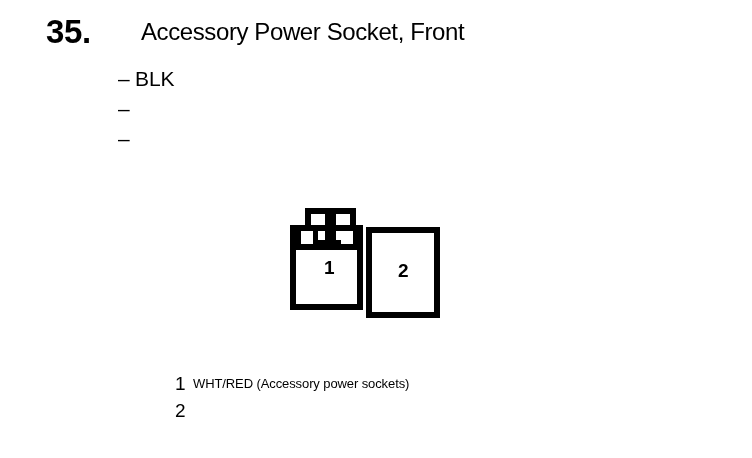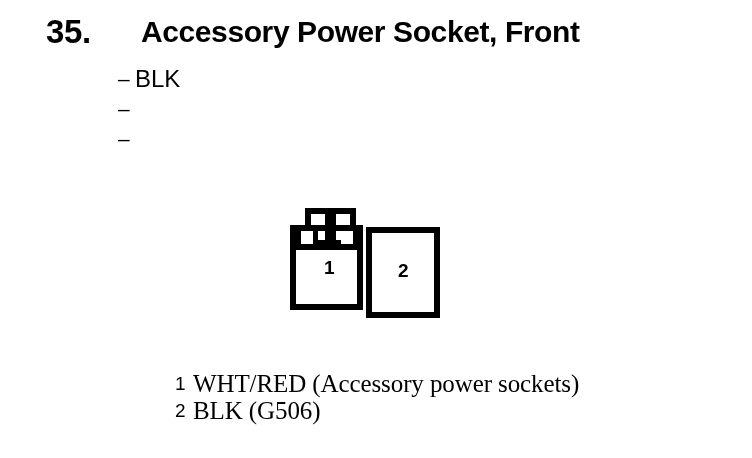--- a/index.html
+++ b/index.html
@@ -31,22 +31,22 @@
     top: 0;
     font-size: 33px;
     font-weight: bold;
     letter-spacing: -0.3px;
     line-height: 40px;
   }
   #page-title {
     position: absolute;
     left: 124px;
     top: 0;
-    font-size: 30px;
-    font-weight: bold;
+    font-size: 24px;
+    font-weight: normal;
     letter-spacing: -0.4px;
     line-height: 40px;
     white-space: nowrap;
   }
 
   
   #notes {
     position: absolute;
     left: 118px;
     top: 64px;
@@ -58,21 +58,21 @@
     height: 30px;
     white-space: nowrap;
   }
   .note-dash {
     width: 17px;
     flex: 0 0 17px;
     font-size: 21px;
     line-height: 30px;
   }
   .note-text {
-    font-size: 24px;
+    font-size: 21px;
     line-height: 30px;
     letter-spacing: -0.1px;
   }
 
   
   #connector {
     position: absolute;
     left: 285px;
     top: 205px;
     width: 170px;
@@ -177,24 +177,23 @@
     height: 27px;
     white-space: nowrap;
   }
   .legend-num {
     width: 18px;
     flex: 0 0 18px;
     font-size: 19px;
     line-height: 27px;
   }
   .legend-text {
-    font-size: 25px;
+    font-size: 13px;
     line-height: 27px;
     letter-spacing: -0.1px;
-    font-family: Liberation Serif, serif;
   }
 </style>
 </head>
 <body>
 
 <div id="header">
   <span id="item-number">35.</span>
   <span id="page-title">Accessory Power Socket, Front</span>
 </div>
 
@@ -236,16 +235,15 @@
 
 <div id="legend">
 
   <div class="legend-row">
     <span class="legend-num">1</span>
     <span class="legend-text">WHT/RED (Accessory power sockets)</span>
   </div>
 
   <div class="legend-row">
     <span class="legend-num">2</span>
-    <span class="legend-text">BLK (G506)</span>
   </div>
 
 </div>
 
 </body></html>

